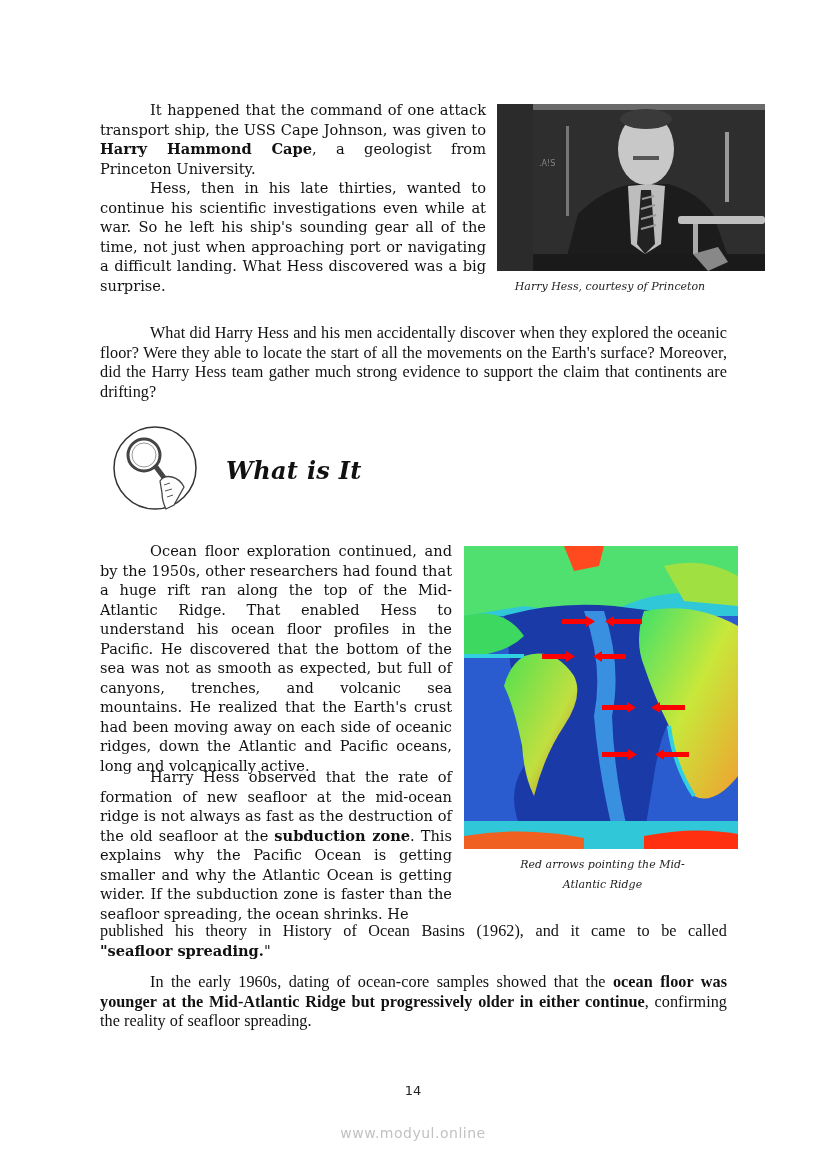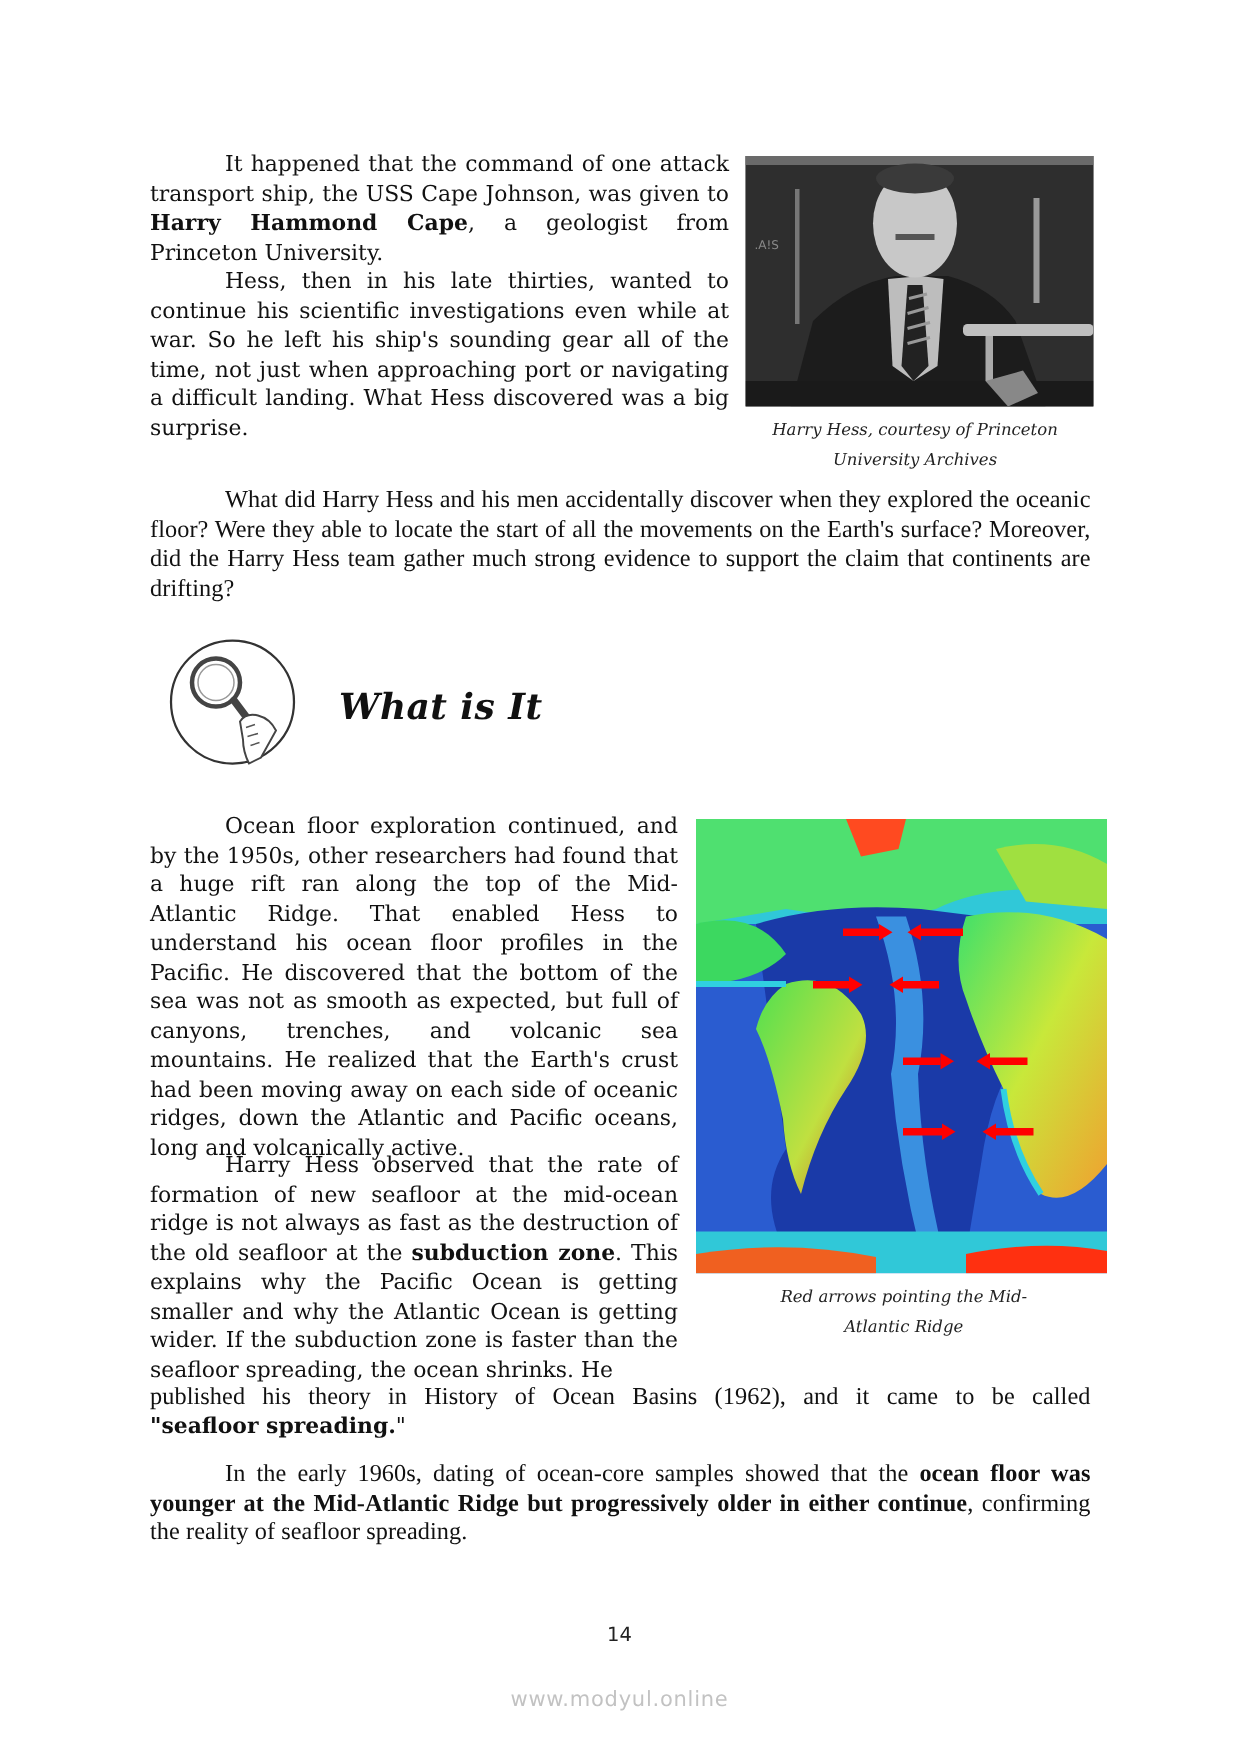--- a/index.html
+++ b/index.html
@@ -7,21 +7,21 @@
            font-family: "DejaVu Serif", "Liberation Serif", serif; color: #111; }
     .p { position: absolute; font-size: 14.6px; line-height: 19.5px; text-align: justify; }
     .p .ind { display: inline-block; width: 50px; }
     .last { text-align-last: left; }
     .lib { font-family: "Liberation Serif", serif; font-size: 16.2px; letter-spacing: 0.05px; }
     b { font-weight: bold; }
     .caption { position: absolute; font-style: italic; text-align: center; font-size: 11px; line-height: 19.5px;
                font-family: "DejaVu Serif", "Liberation Serif", serif; color: #222; }
     .heading { position: absolute; left: 226px; top: 456px; font-family: "DejaVu Serif", serif;
                font-weight: bold; font-style: italic; font-size: 24px; letter-spacing: 0.3px; }
-    .photo { position: absolute; left: 497px; top: 104px; width: 232px; height: 167px; background: #2b2b2b; overflow: hidden; }
+    .photo { position: absolute; left: 497px; top: 104px; width: 232px; height: 167px; background: #2b2b2b; overflow: hidden; padding-left: 36px; }
     .map { position: absolute; left: 464px; top: 546px; width: 274px; height: 303px; overflow: hidden; }
     .pagenum { position: absolute; left: 0; width: 826px; top: 1083px; text-align: center;
                font-family: "DejaVu Sans", sans-serif; font-size: 13px; color: #222; }
     .watermark { position: absolute; left: 0; width: 826px; top: 1125px; text-align: center;
                  font-family: "DejaVu Sans", sans-serif; font-size: 14px; color: #c2c2c2; letter-spacing: 0.5px; }
     .icon-wrap { position: absolute; left: 112px; top: 425px; width: 86px; height: 86px; }
   </style>
 </head>
 <body>
 
@@ -47,21 +47,20 @@
     <ellipse cx="113" cy="15" rx="26" ry="10" fill="#3a3a3a"></ellipse>
     <rect x="100" y="52" width="26" height="4" fill="#555"></rect>
     <rect x="145" y="112" width="87" height="8" rx="3" fill="#bfbfbf"></rect>
     <rect x="160" y="120" width="5" height="30" fill="#aaa"></rect>
     <rect x="0" y="150" width="232" height="17" fill="#1a1a1a"></rect>
     <path d="M160 150 L185 143 L195 158 L175 167 Z" fill="#888"></path>
   </svg>
 </div>
 <div class="caption" style="left:480px; top:277px; width:260px;">
   <div>Harry Hess, courtesy of Princeton</div>
-  <div>University Archives</div>
 </div>
 
 <div class="p lib last" style="left:100px; top:324px; width:627px;">
   <span class="ind"></span><span>What did Harry Hess and his men accidentally discover when they explored the oceanic floor? Were they able to locate the start of all the movements on the Earth's surface? Moreover, did the Harry Hess team gather much strong evidence to support the claim that continents are drifting?</span>
 </div>
 
 <div class="icon-wrap">
   <svg width="86" height="86" viewBox="0 0 86 86">
     <circle cx="43" cy="43" r="41" fill="#fff" stroke="#333" stroke-width="1.5"></circle>
     <circle cx="32" cy="30" r="16" fill="#fff" stroke="#444" stroke-width="3"></circle>

